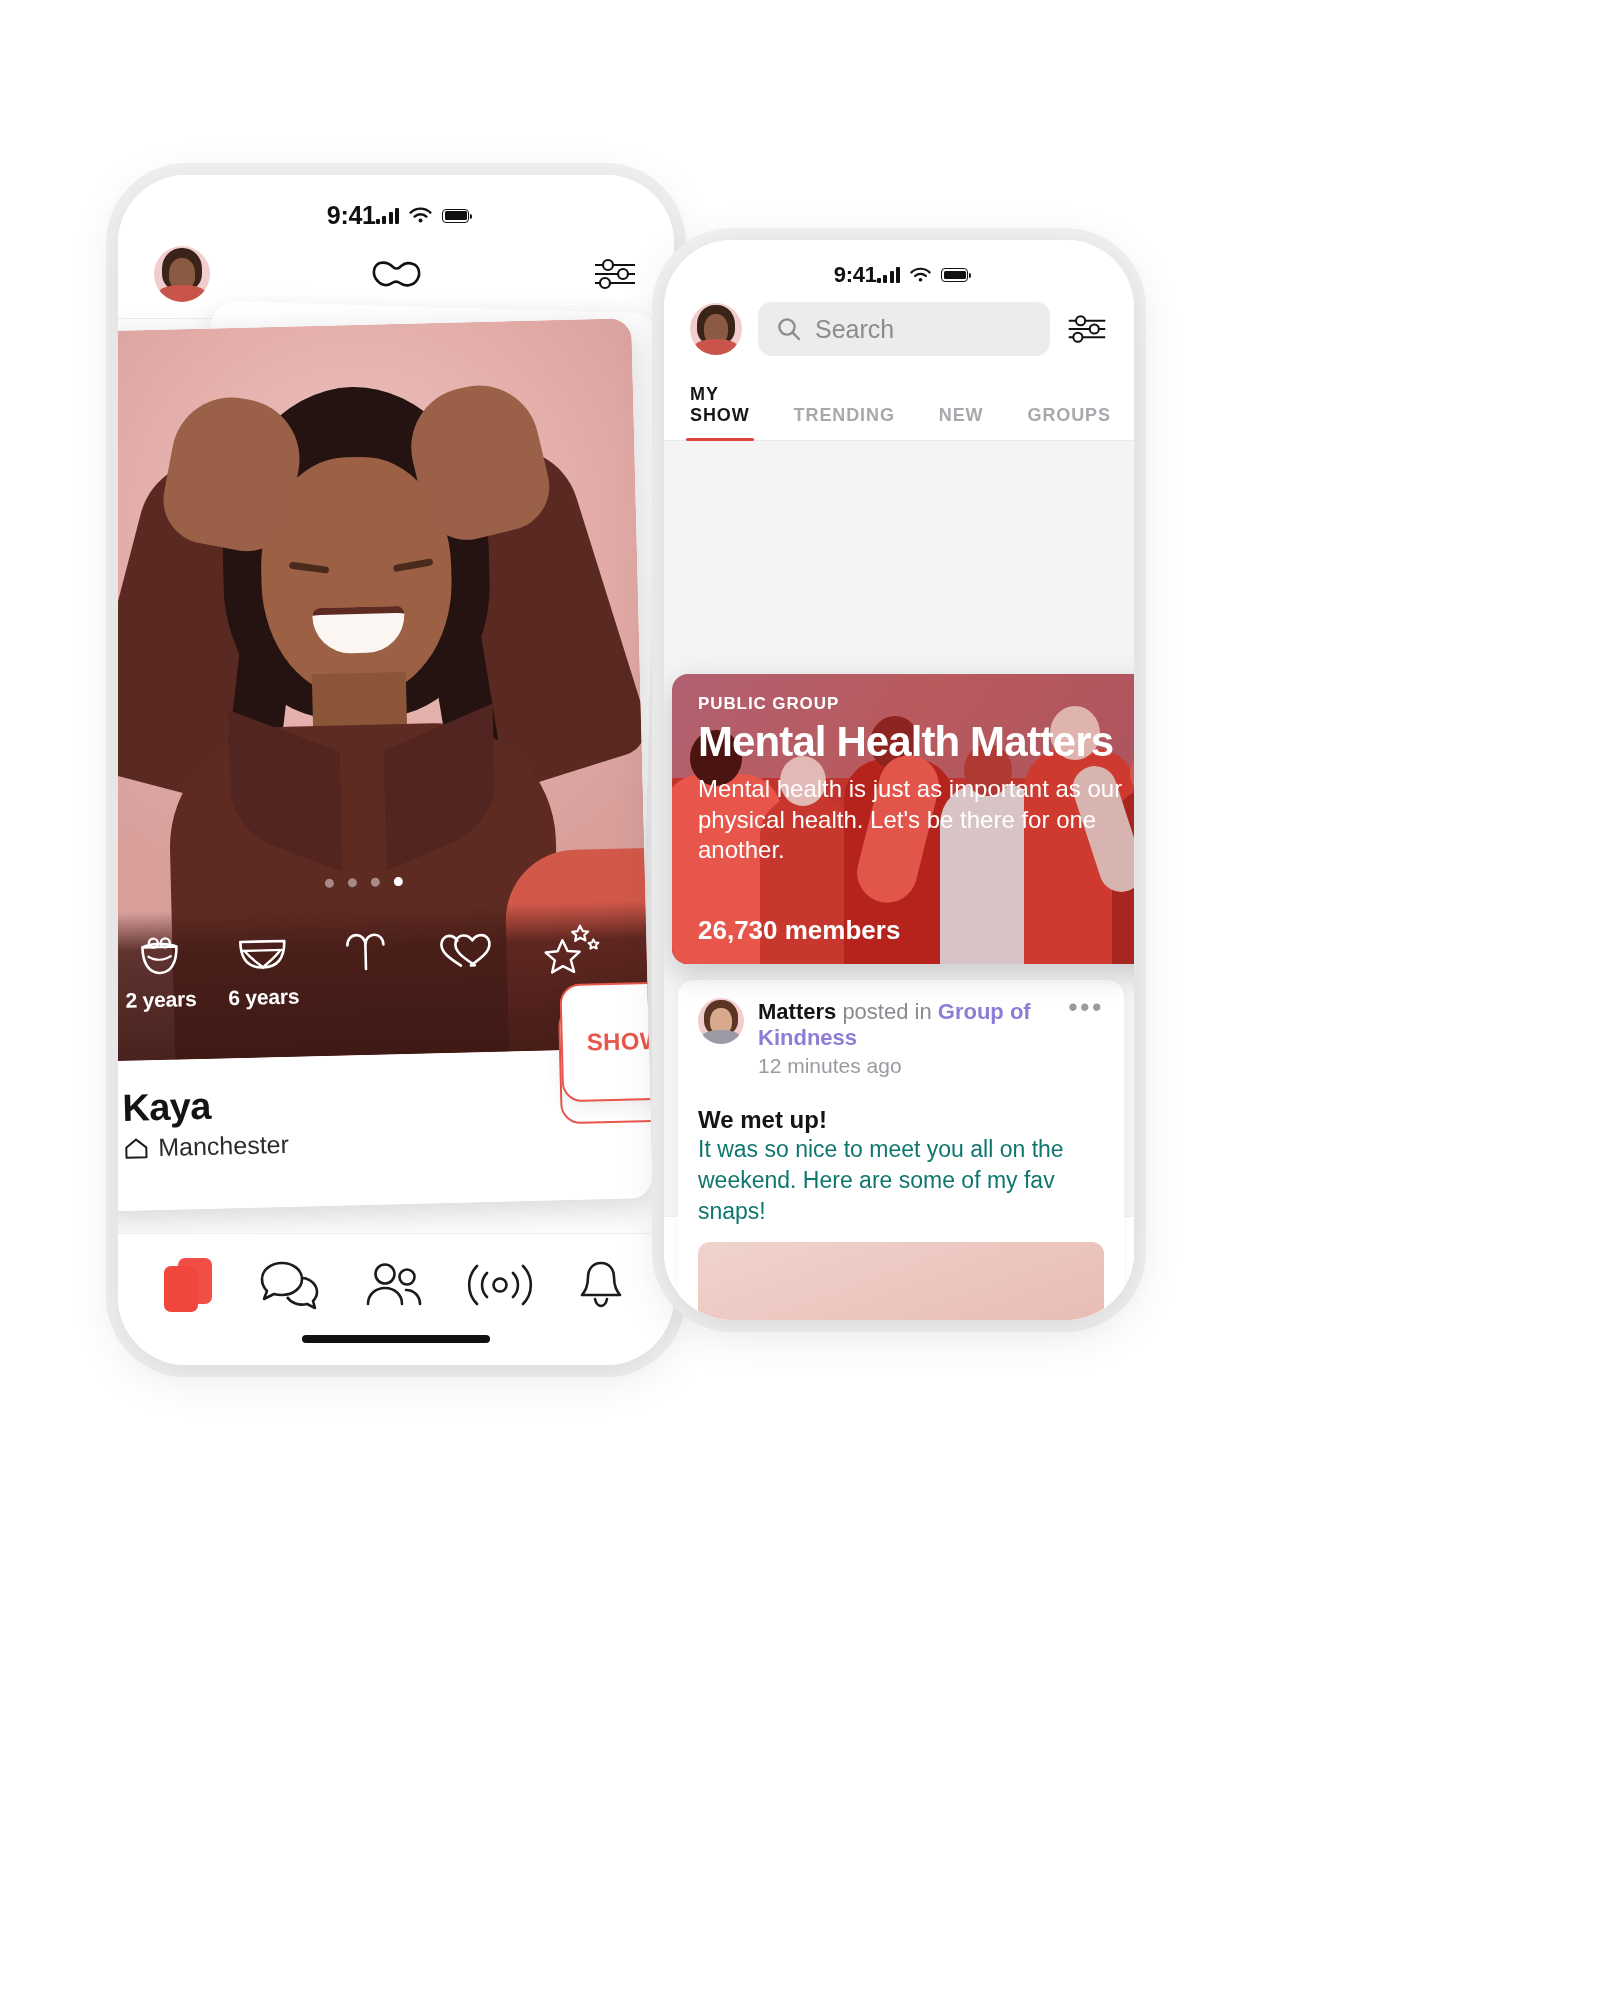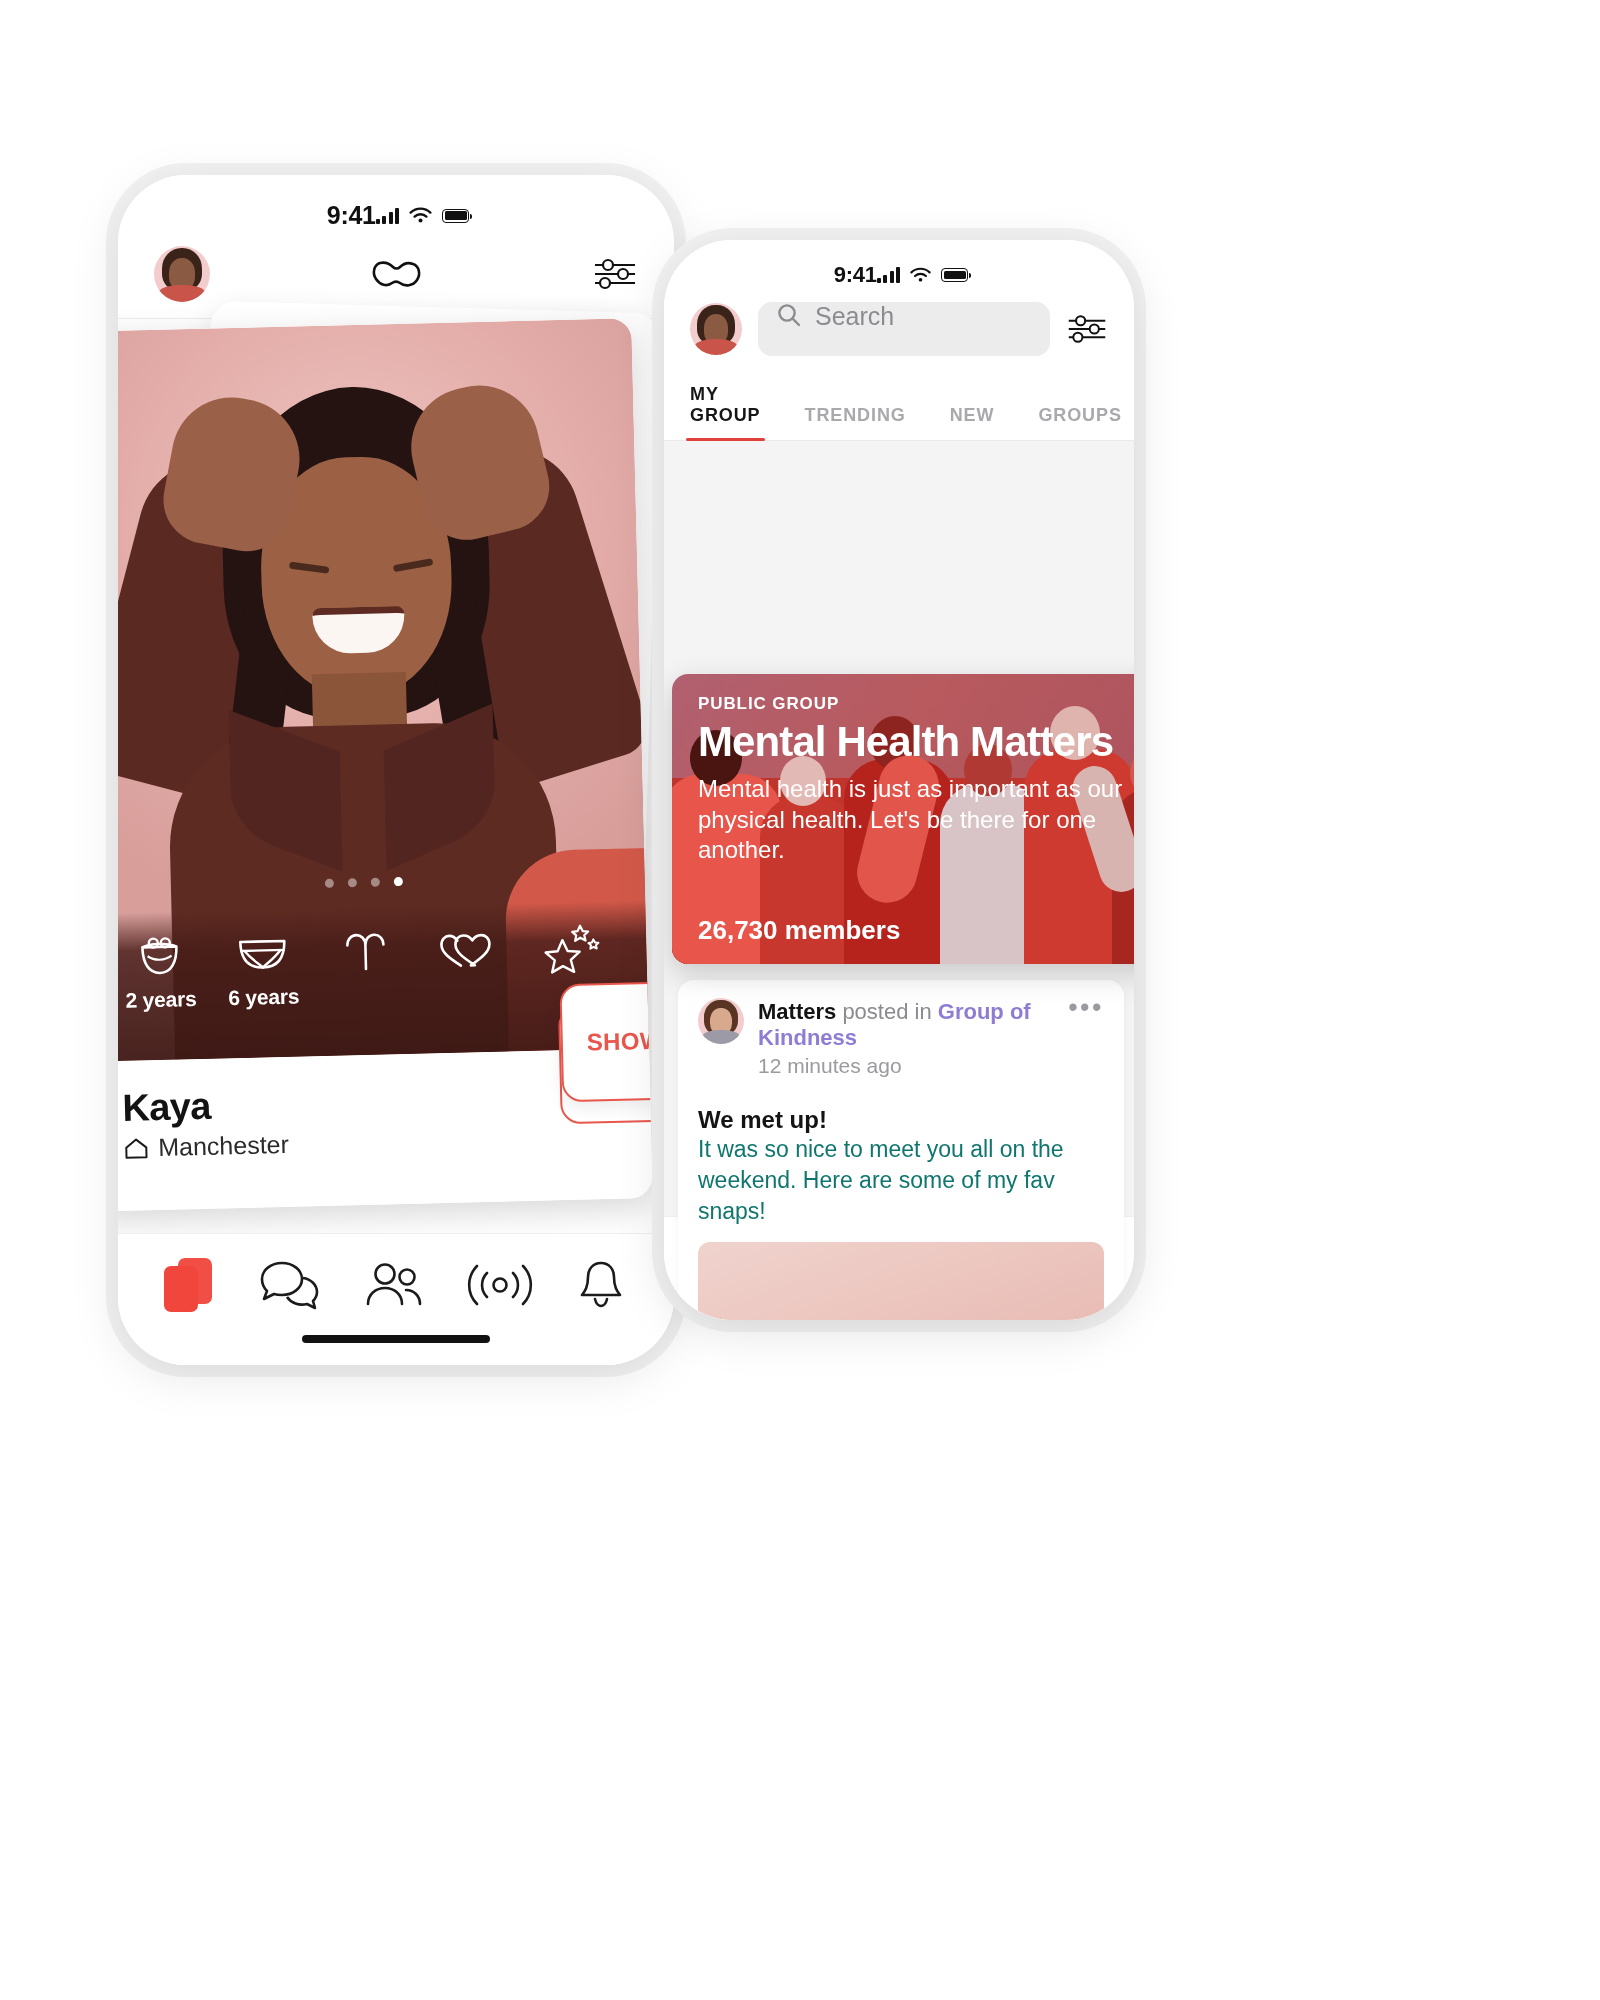--- a/index.html
+++ b/index.html
@@ -191,21 +191,21 @@
   .cards-ico i.f { left: 0;  top: 8px;  width: 34px; height: 46px; }
   .home-ind {
     position:absolute; left:50%; transform: translateX(-50%); bottom: 22px;
     width: 188px; height: 8px; border-radius: 5px; background:#111;
   }
 
   
   .b-header { display:flex; align-items:center; gap: 16px; padding: 10px 26px 14px 26px; }
   .searchbar {
     flex: 1; height: 54px; background:#ececed; border-radius: 14px;
-    display:flex; gap: 13px; padding: 0 18px;
+    display:flex; align-items:center; gap: 13px; padding: 0 18px;
   }
   .searchbar .ph { font-size: 25px; color:#8b8b90; }
 
   .b-tabs { display:flex; align-items:flex-end; gap: 0; padding: 8px 26px 0 26px;
       border-bottom: 1px solid #eaeaea; }
   .b-tab { font-size: 18px; font-weight: 700; letter-spacing: 0.9px; color:#a8a8ad;
       padding: 6px 0 14px 0; position: relative; }
   .b-tab + .b-tab { margin-left: 44px; }
   .b-tab.on { color:#161616; }
   .b-tab.on::after {
@@ -470,21 +470,21 @@
           <line x1="3" y1="8" x2="43" y2="8" stroke="#111" stroke-width="2.2"></line>
           <line x1="3" y1="17" x2="43" y2="17" stroke="#111" stroke-width="2.2"></line>
           <line x1="3" y1="26" x2="43" y2="26" stroke="#111" stroke-width="2.2"></line>
           <circle cx="16" cy="8" r="5" fill="#fff" stroke="#111" stroke-width="2.2"></circle>
           <circle cx="31" cy="17" r="5" fill="#fff" stroke="#111" stroke-width="2.2"></circle>
           <circle cx="13" cy="26" r="5" fill="#fff" stroke="#111" stroke-width="2.2"></circle>
         </svg>
       </div>
 
       <div class="b-tabs">
-        <div class="b-tab on">MY GROUP</div>
+        <div class="b-tab on">MY SHOW</div>
         <div class="b-tab">TRENDING</div>
         <div class="b-tab">NEW</div>
         <div class="b-tab">GROUPS</div>
       </div>
 
       <div class="b-body"></div>
 
       <div class="tabbar b-bar">
         <div class="tab-ico">
           <span class="cards-ico" style="width:44px;height:46px">

